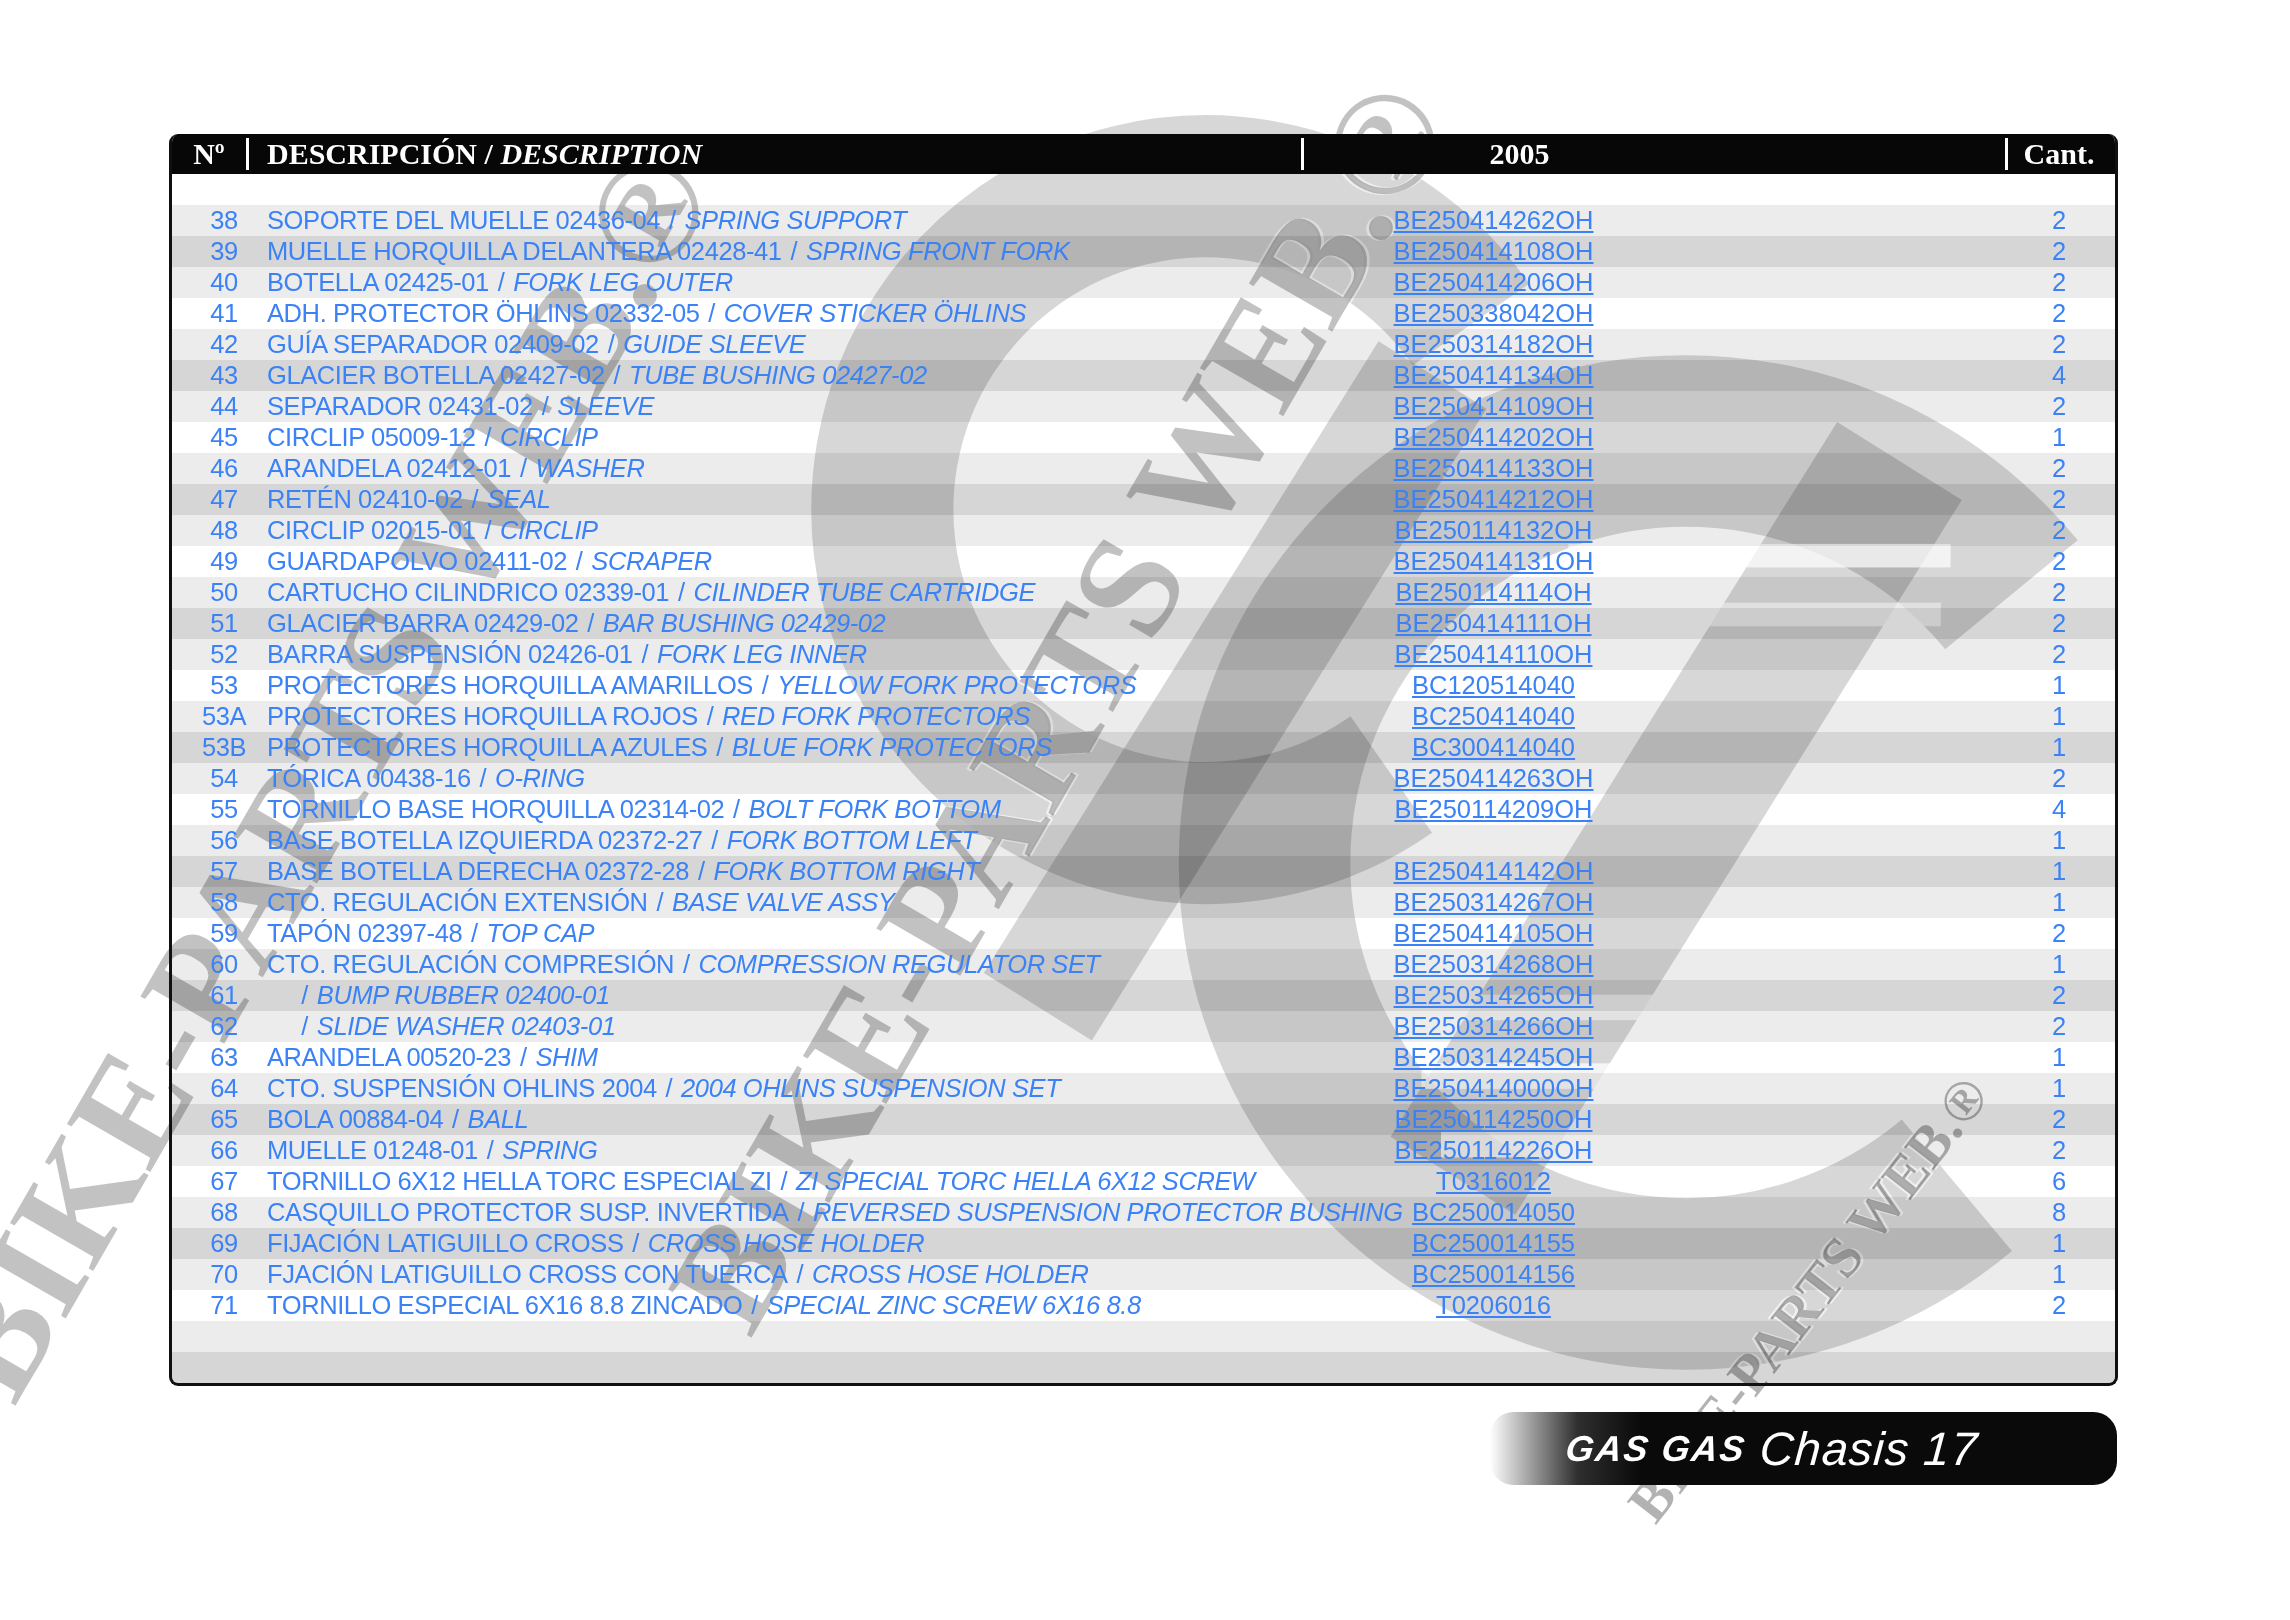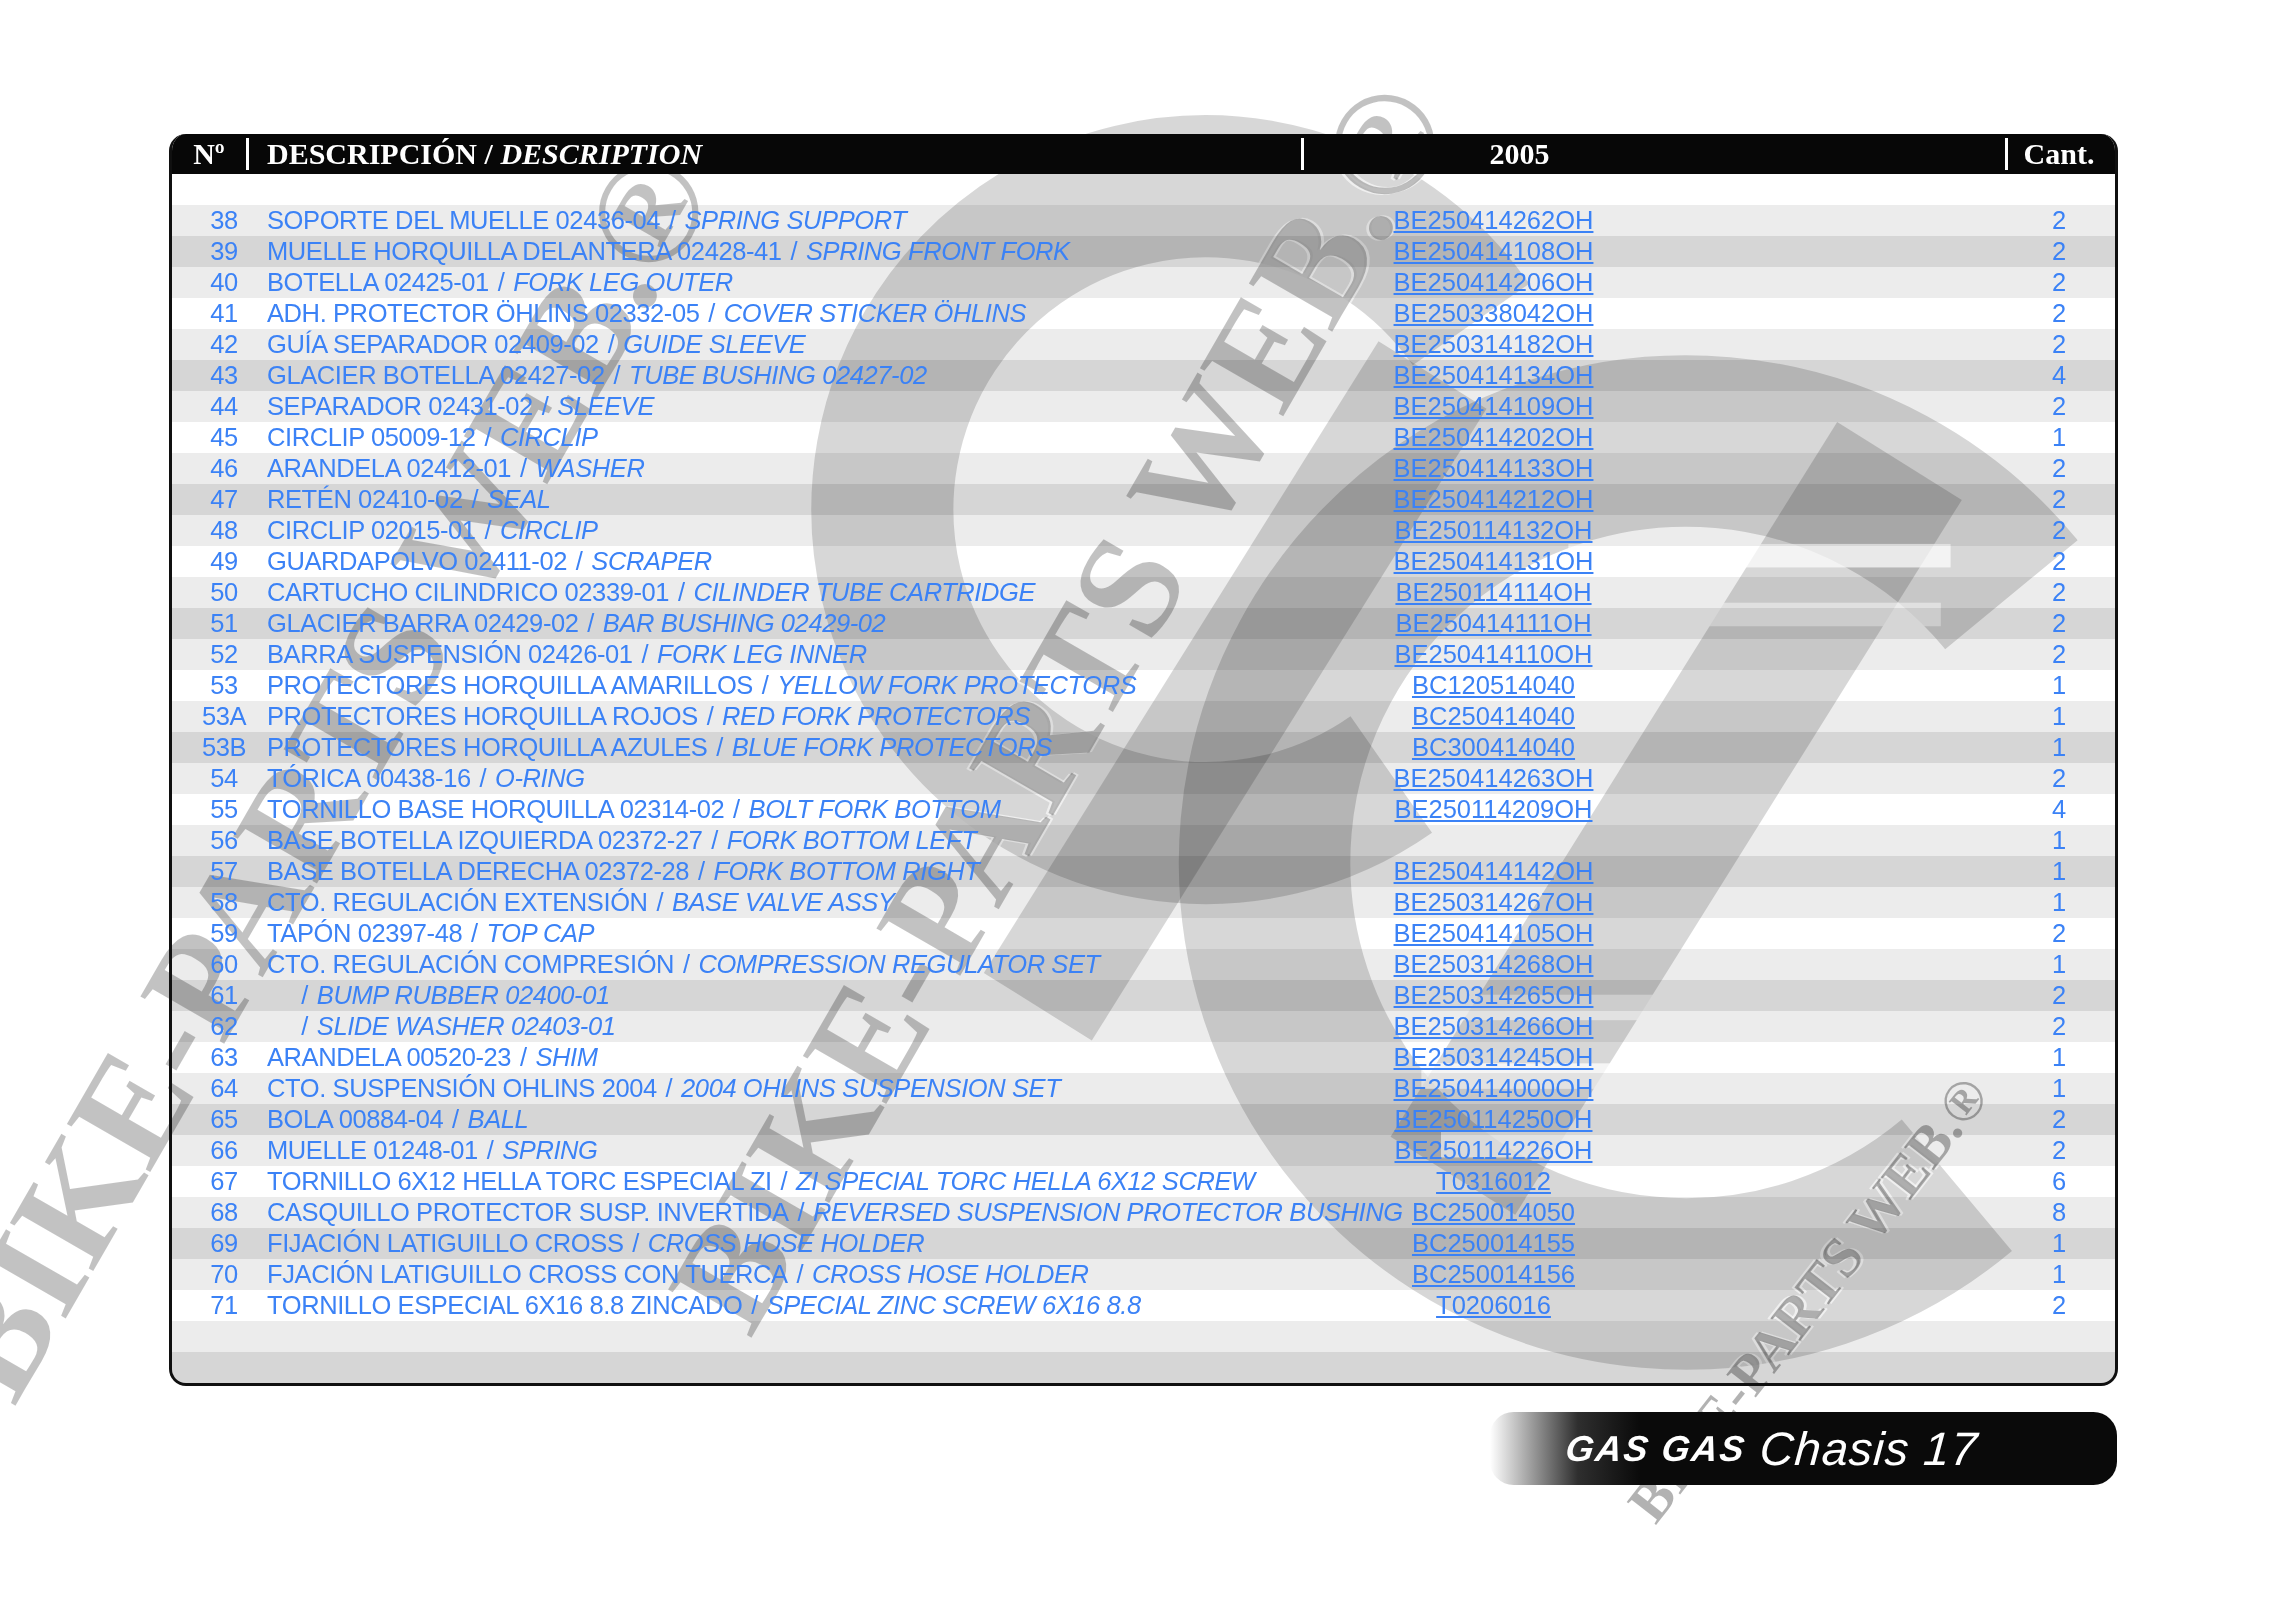--- a/index.html
+++ b/index.html
@@ -17,21 +17,21 @@
     color:rgba(0,0,0,0.24);
     text-shadow:2px 2px 0 rgba(255,255,255,0.6),-2px -2px 0 rgba(255,255,255,0.6);
     pointer-events:none;
   }
   .wm-big1{font-size:147px;left:323px;top:774px;transform:translate(-50%,-50%) rotate(-60deg);}
   .wm-big2{font-size:147px;left:1059px;top:706px;transform:translate(-50%,-50%) rotate(-60deg);}
   .wm-small{font-size:57px;left:1808px;top:1299px;transform:translate(-50%,-50%) rotate(-52deg);color:rgba(0,0,0,0.30);}
   
   .parts-table{
     position:absolute;left:169px;top:134px;width:1949px;z-index:2;
-    border:3.9px solid #101010;border-top:none;border-radius:17px;
+    border:3.9px solid #101010;border-top:none;border-radius:9px;
     overflow:hidden;background:transparent;box-sizing:border-box;
   }
   .thead{
     position:relative;height:40px;background:#070707;color:#ffffff;
     font-family:"Liberation Serif", serif;font-weight:bold;font-size:30px;
   }
   .th{position:absolute;top:0;height:40px;line-height:40px;}
   .th-no{left:0;width:74px;text-align:center;}
   .th-desc{left:95px;}
   .th-desc .it{font-style:italic;}

